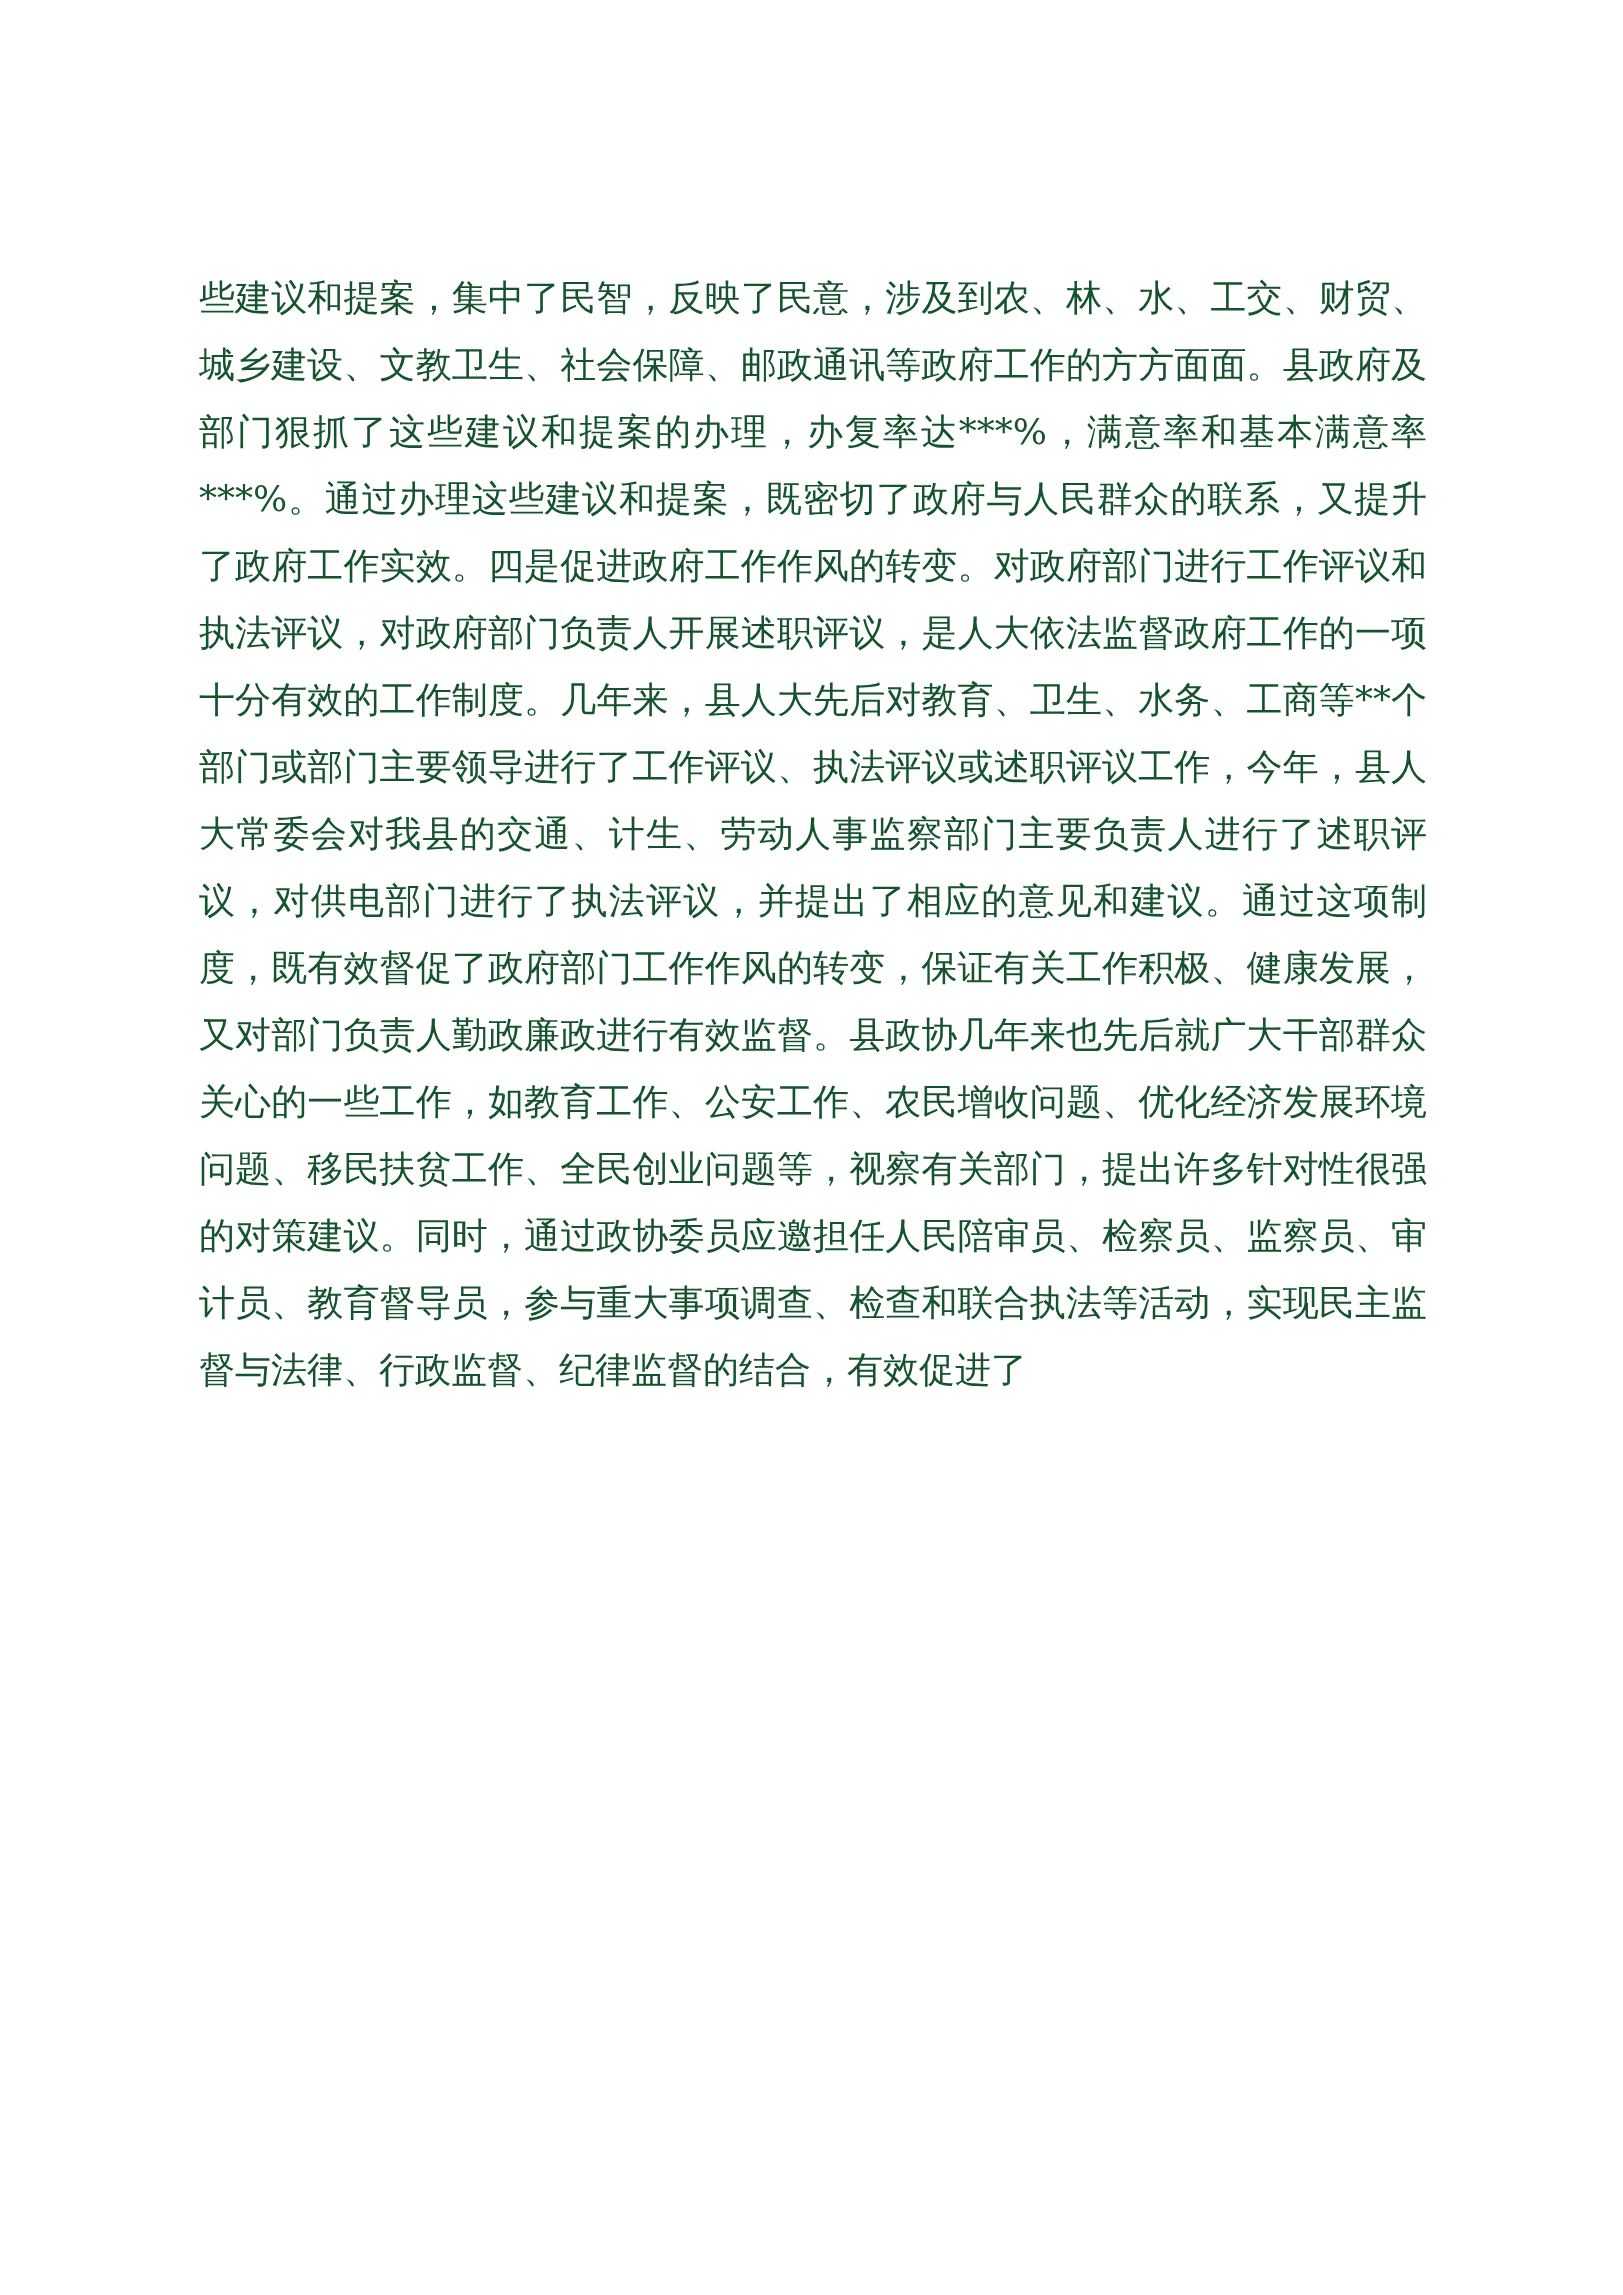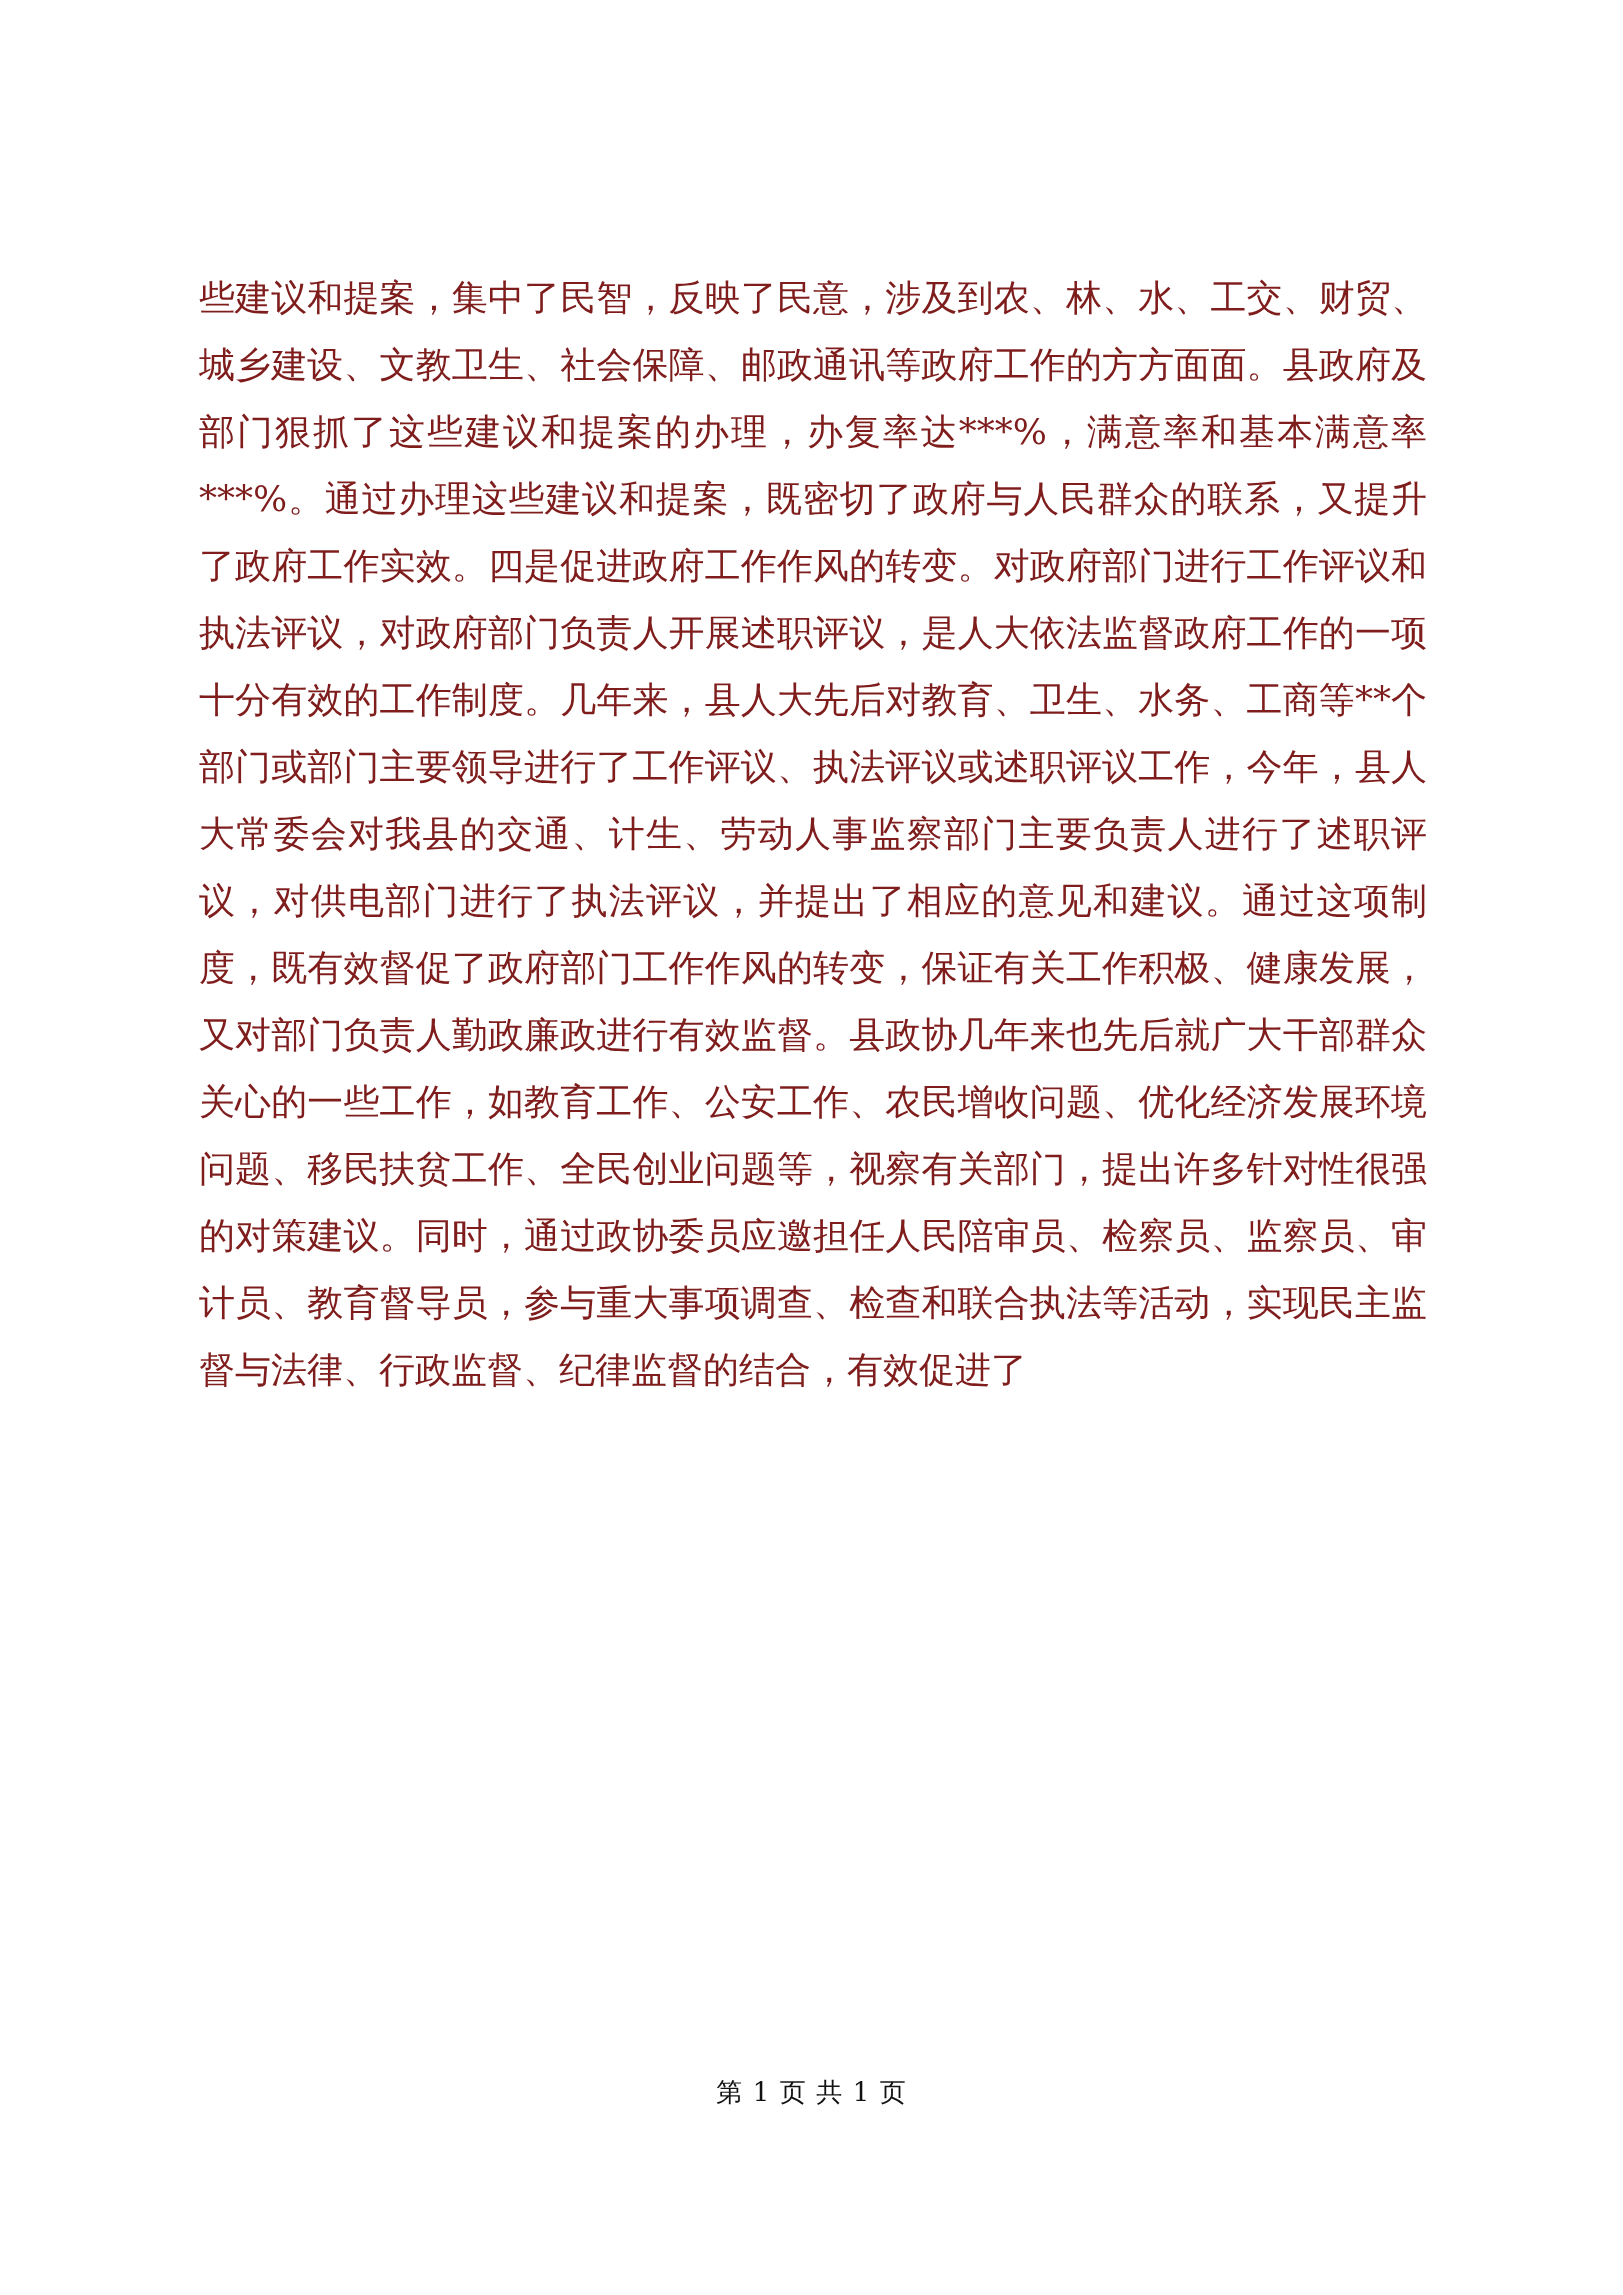--- a/index.html
+++ b/index.html
@@ -30,21 +30,21 @@
     width: 1228px;
   }
   .para {
     font-size: 36px;
     line-height: 67px;
     text-align: justify;
     text-justify: inter-ideograph;
     letter-spacing: 0px;
     margin: 0;
     text-indent: 0;
-    color: #7f1d1d;
+    color: #14532d;
   }
   .footer {
     position: absolute;
     left: 0;
     top: 2075px;
     width: 1623px;
     text-align: center;
     font-size: 26px;
     line-height: 34px;
     color: #111111;
@@ -53,16 +53,15 @@
 </style>
 </head>
 <body>
 
 <div class="page">
 
   <div class="doc-body">
     <p class="para">些建议和提案，集中了民智，反映了民意，涉及到农、林、水、工交、财贸、城乡建设、文教卫生、社会保障、邮政通讯等政府工作的方方面面。县政府及部门狠抓了这些建议和提案的办理，办复率达***%，满意率和基本满意率***%。通过办理这些建议和提案，既密切了政府与人民群众的联系，又提升了政府工作实效。四是促进政府工作作风的转变。对政府部门进行工作评议和执法评议，对政府部门负责人开展述职评议，是人大依法监督政府工作的一项十分有效的工作制度。几年来，县人大先后对教育、卫生、水务、工商等**个部门或部门主要领导进行了工作评议、执法评议或述职评议工作，今年，县人大常委会对我县的交通、计生、劳动人事监察部门主要负责人进行了述职评议，对供电部门进行了执法评议，并提出了相应的意见和建议。通过这项制度，既有效督促了政府部门工作作风的转变，保证有关工作积极、健康发展，又对部门负责人勤政廉政进行有效监督。县政协几年来也先后就广大干部群众关心的一些工作，如教育工作、公安工作、农民增收问题、优化经济发展环境问题、移民扶贫工作、全民创业问题等，视察有关部门，提出许多针对性很强的对策建议。同时，通过政协委员应邀担任人民陪审员、检察员、监察员、审计员、教育督导员，参与重大事项调查、检查和联合执法等活动，实现民主监督与法律、行政监督、纪律监督的结合，有效促进了</p>
   </div>
 
-  <div class="footer">第 1 页 共 1 页</div>
 
 </div>
 
 
 </body></html>

